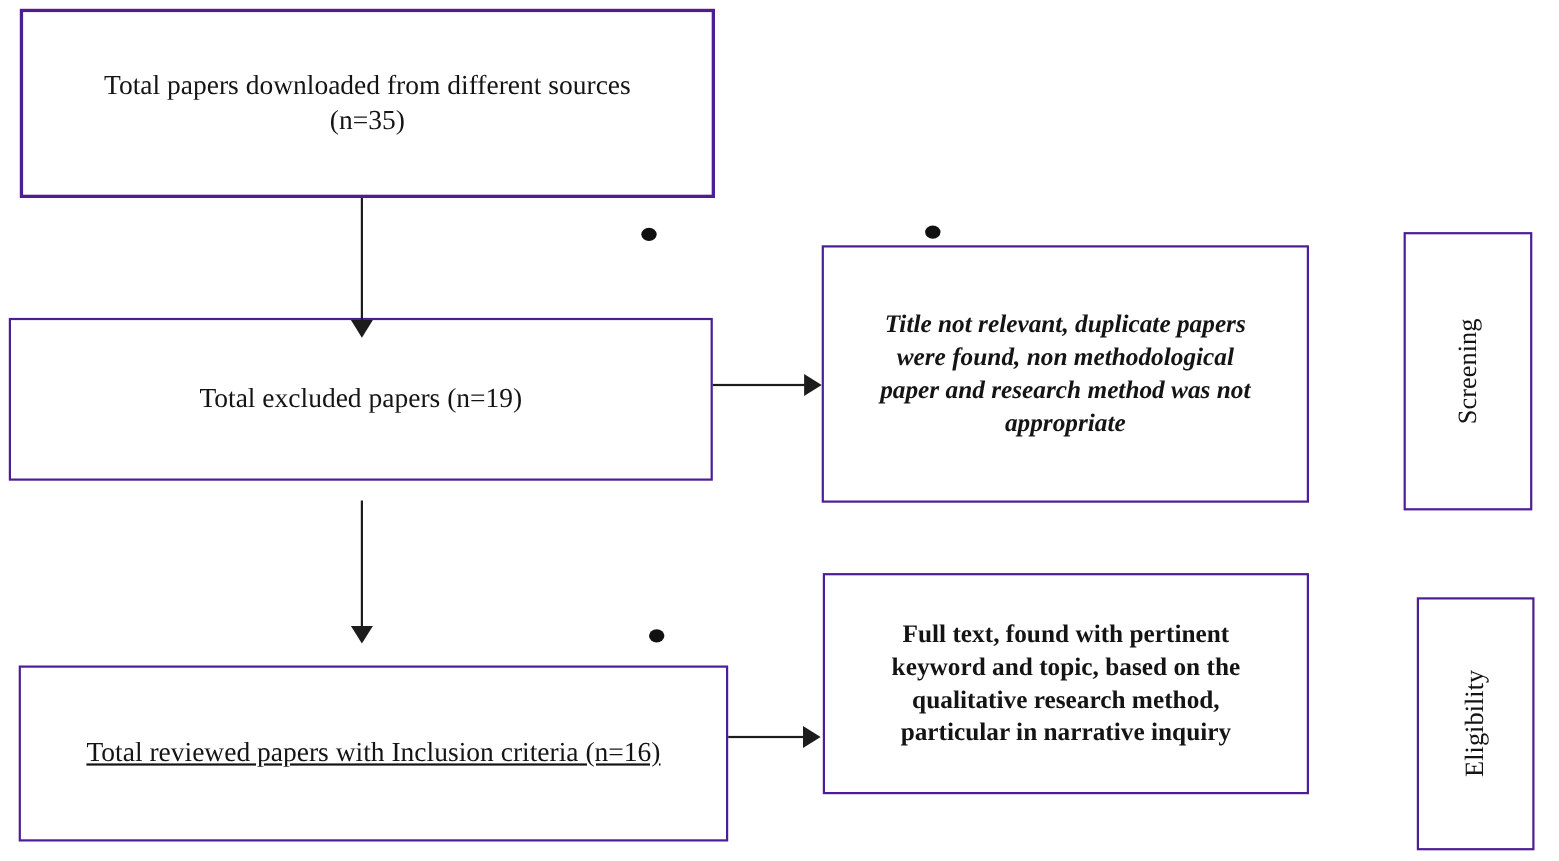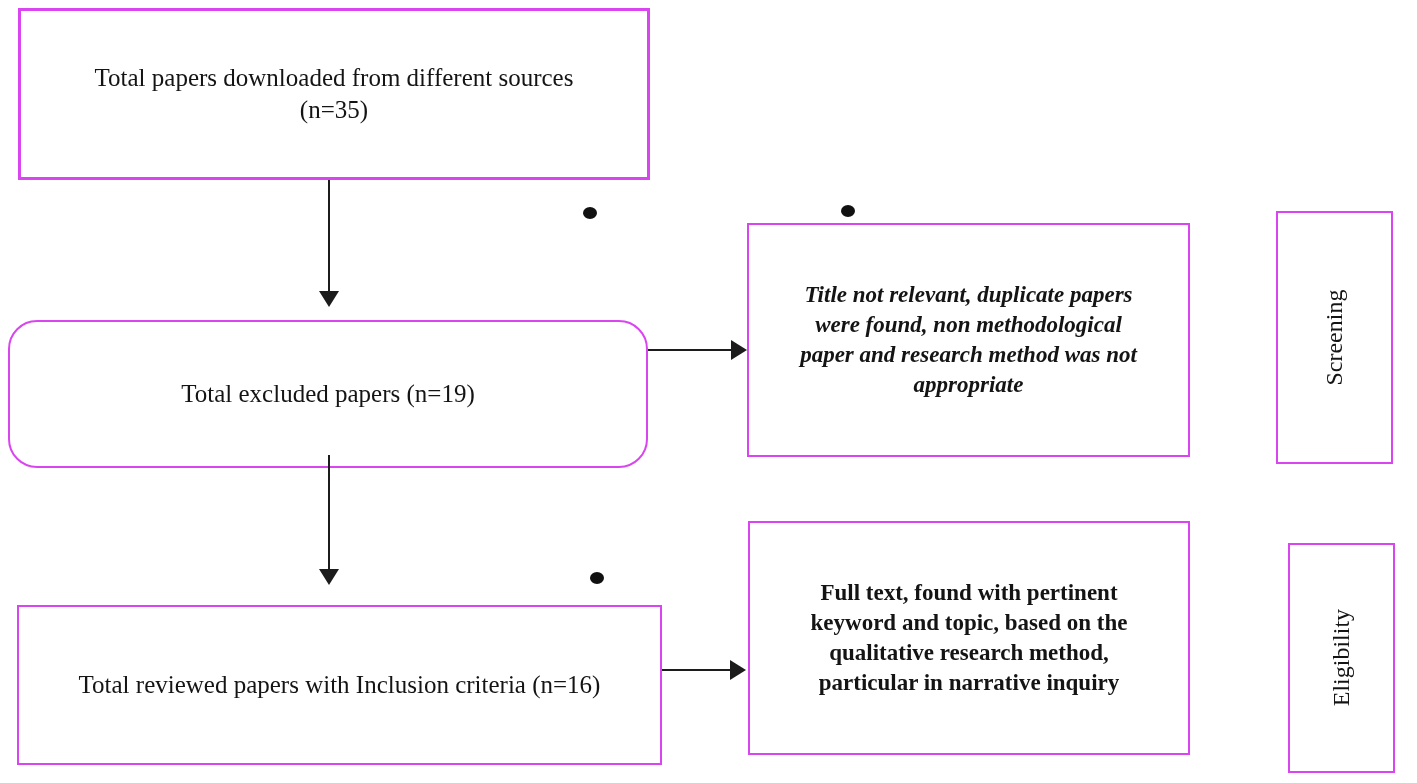--- a/index.html
+++ b/index.html
@@ -11,21 +11,21 @@
     position: relative;
     width: 1417px;
     height: 783px;
     background: #ffffff;
     font-family: "Liberation Serif", "DejaVu Serif", serif;
     color: #141414;
     overflow: hidden;
   }
   .flowbox {
     position: absolute;
-    border: 2px solid #d946ef;
+    border: 2px solid #4c1d95;
     background: #ffffff;
     display: flex;
     align-items: center;
     justify-content: center;
     text-align: center;
     box-sizing: border-box;
   }
   .flowbox .box-label {
     white-space: pre-line;
     line-height: 1.3;
@@ -85,36 +85,36 @@
 </head>
 <body>
 
 <div id="canvas">
 
   <div class="flowbox main-box first" style="left:18px; top:8px; width:632px; height:172px;">
     <div class="box-label">Total papers downloaded from different sources
 (n=35)</div>
   </div>
 
-  <div class="flowbox main-box" style="left:8px; top:320px; width:640px; height:148px;border-radius:29px;">
+  <div class="flowbox main-box" style="left:8px; top:289px; width:640px; height:148px;">
     <div class="box-label">Total excluded papers (n=19)</div>
   </div>
 
-  <div class="flowbox main-box" style="left:17px; top:605px; width:645px; height:160px;">
+  <div class="flowbox main-box" style="left:17px; top:605px; width:645px; height:160px;text-decoration:underline;">
     <div class="box-label">Total reviewed papers with Inclusion criteria (n=16)</div>
   </div>
 
   <div class="flowbox side-box" style="left:747px; top:223px; width:443px; height:234px;font-style:italic;">
     <div class="box-label">Title not relevant, duplicate papers
 were found, non methodological
 paper and research method was not
 appropriate</div>
   </div>
 
-  <div class="flowbox side-box" style="left:748px; top:521px; width:442px; height:234px;">
+  <div class="flowbox side-box" style="left:748px; top:521px; width:442px; height:201px;">
     <div class="box-label">Full text, found with pertinent
 keyword and topic, based on the
 qualitative research method,
 particular in narrative inquiry</div>
   </div>
 
   <div class="flowbox stage-box" style="left:1276px; top:211px; width:117px; height:253px;">
     <div class="box-label">Screening</div>
   </div>
 

